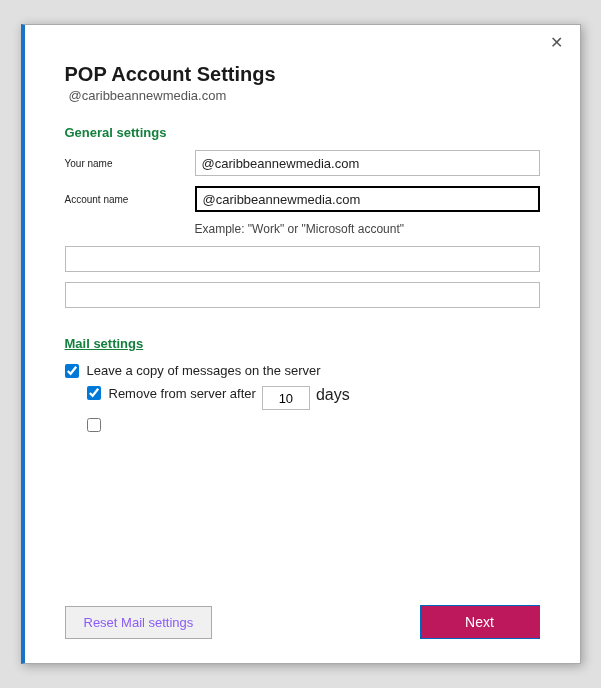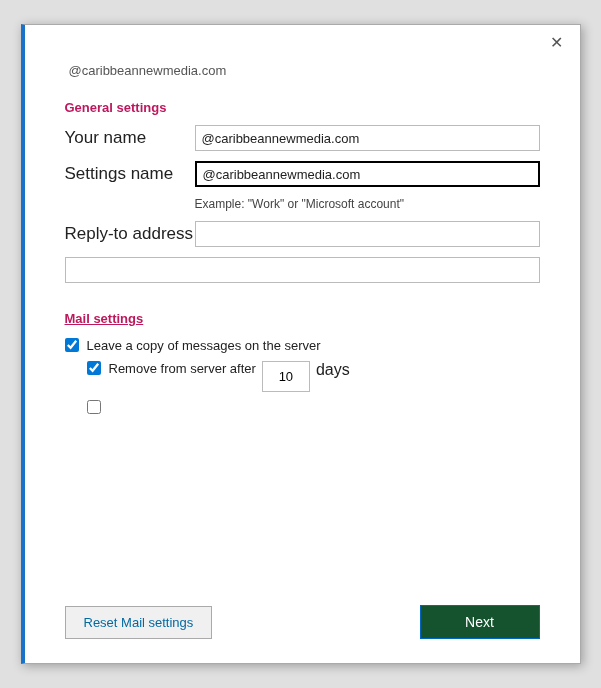--- a/index.html
+++ b/index.html
@@ -66,33 +66,33 @@
     .subtitle {
       font-size: 13px;
       color: #555;
       margin-bottom: 22px;
       padding-left: 4px;
     }
 
     .section-label {
       font-size: 13px;
       font-weight: 600;
-      color: #be185d;
+      color: #15803d;
       margin-bottom: 10px;
     }
 
     .field-row {
       display: flex;
       align-items: center;
       margin-bottom: 10px;
     }
 
     .field-label {
       width: 130px;
-      font-size: 17px;
+      font-size: 10px;
       color: #222;
       flex-shrink: 0;
     }
 
     .field-input {
       flex: 1;
       height: 26px;
       border: 1px solid #bbb;
       padding: 2px 6px;
       font-size: 13px;
@@ -115,21 +115,21 @@
       margin: 14px 0 12px 0;
       text-decoration: underline;
     }
 
     .mail-settings-section {
       margin-top: 4px;
     }
 
     .checkbox-row {
       display: flex;
-      align-items: flex-start;
+      align-items: flex-end;
       margin-bottom: 8px;
     }
 
     .checkbox-row input[type="checkbox"] {
       width: 14px;
       height: 14px;
       margin-right: 8px;
       cursor: pointer;
       accent-color: #0078d7;
       flex-shrink: 0;
@@ -150,21 +150,21 @@
       width: 14px;
       height: 14px;
       margin-right: 8px;
       cursor: pointer;
       accent-color: #0078d7;
       flex-shrink: 0;
     }
 
     .inline-input {
       width: 48px;
-      height: 31px;
+      height: 24px;
       border: 1px solid #bbb;
       padding: 2px 4px;
       font-size: 13px;
       margin: 0 6px;
       text-align: center;
     }
 
     .days-label {
       font-size: 16px;
       color: #222;
@@ -177,62 +177,62 @@
       padding: 16px 40px 24px 40px;
       margin-top: auto;
     }
 
     .reset-btn {
       background: #f0f0f0;
       border: 1px solid #aaa;
       padding: 8px 18px;
       font-size: 13px;
       cursor: pointer;
-      color: #0369a1;
+      color: #8b5cf6;
       min-width: 140px;
     }
 
     .next-btn {
-      background: #14532d;
+      background: #be185d;
       border: 1px solid #0067be;
       padding: 8px 40px;
       font-size: 14px;
       cursor: pointer;
       color: #fff;
       min-width: 120px;
       font-weight: 400;
     }
   </style>
 </head>
 <body>
 
 <div class="dialog">
   <div class="title-bar">
     <button class="close-btn">✕</button>
   </div>
 
   <div class="dialog-content">
+    <div class="page-title">POP Account Settings</div>
     <div class="subtitle">@caribbeannewmedia.com</div>
 
     <div class="section-label">General settings</div>
 
     <div class="field-row">
       <span class="field-label">Your name</span>
       <input class="field-input" type="text" value="@caribbeannewmedia.com" style="">
     </div>
 
     <div class="field-row">
-      <span class="field-label">Settings name</span>
+      <span class="field-label">Account name</span>
       <input class="field-input active" type="text" value="@caribbeannewmedia.com" style="">
     </div>
 
     <div class="example-text">Example: "Work" or "Microsoft account"</div>
 
     <div class="field-row">
-      <span class="field-label">Reply-to address</span>
       <input class="field-input" type="text" style="">
     </div>
 
     <div class="field-row">
       <input class="field-input" type="text" style="">
     </div>
 
     <div class="mail-settings-section">
       <div class="section-label section-divider">Mail settings</div>
 

